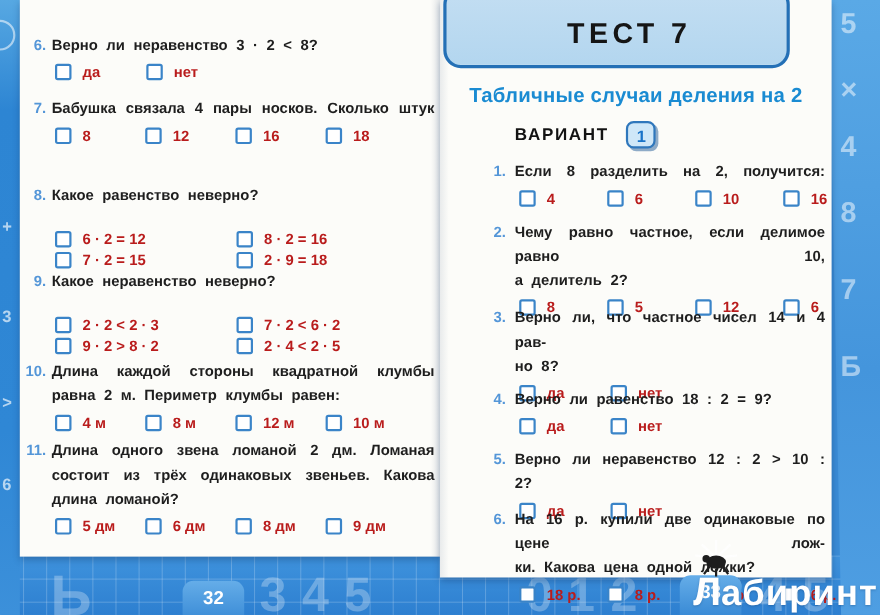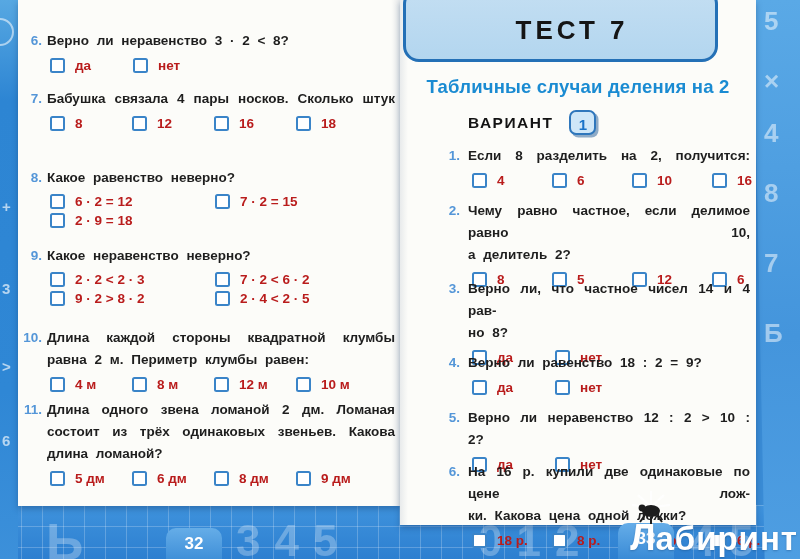--- a/index.html
+++ b/index.html
@@ -74,21 +74,21 @@
   }
   .qline.just { white-space:normal; text-align:justify; text-align-last:justify; }
   .opts { display:flex; align-items:center; margin-top:6px; margin-left:3px; }
   .page-right .opts { margin-left:4px; }
   .opt { display:flex; align-items:center; gap:10px; flex:none;
          font-weight:700; font-size:13.5px; color:#b91c1c; }
   .opts4 .opt { width:82px; }
   .page-right .opts4 .opt { width:80px; }
   .opts2 .opt { width:83px; }
   .optgrid { display:grid; grid-template-columns:165px auto; row-gap:4px;
-             margin-top:5px; margin-left:3px; }
+             margin-top:21px; margin-left:3px; }
   .optgrid .opt { width:auto; }
   .cb {
     width:15px; height:15px; border:2px solid #3a84c8; border-radius:2.5px;
     background:#fff; flex:none; cursor:pointer;
   }
   
   .test-box {
     position:absolute; left:3px; top:-12px; width:315px; height:74px;
     background:linear-gradient(180deg,#c3def2,#b3d6ef);
     border:3px solid #2470b6; border-radius:16px;
@@ -199,20 +199,24 @@
     </div>
   </div>
 
   <div class="q" style="top:167px">
     <span class="qnum">8.</span>
     <div class="qline">Какое равенство неверно?</div>
     <div class="optgrid">
       <label class="opt">
           <span class="cb"></span>
           <span>6 · 2 = 12</span>
+        </label>
+      <label class="opt">
+          <span class="cb"></span>
+          <span>8 · 2 = 16</span>
         </label>
       <label class="opt">
           <span class="cb"></span>
           <span>7 · 2 = 15</span>
         </label>
       <label class="opt">
           <span class="cb"></span>
           <span>2 · 9 = 18</span>
         </label>
     </div>

